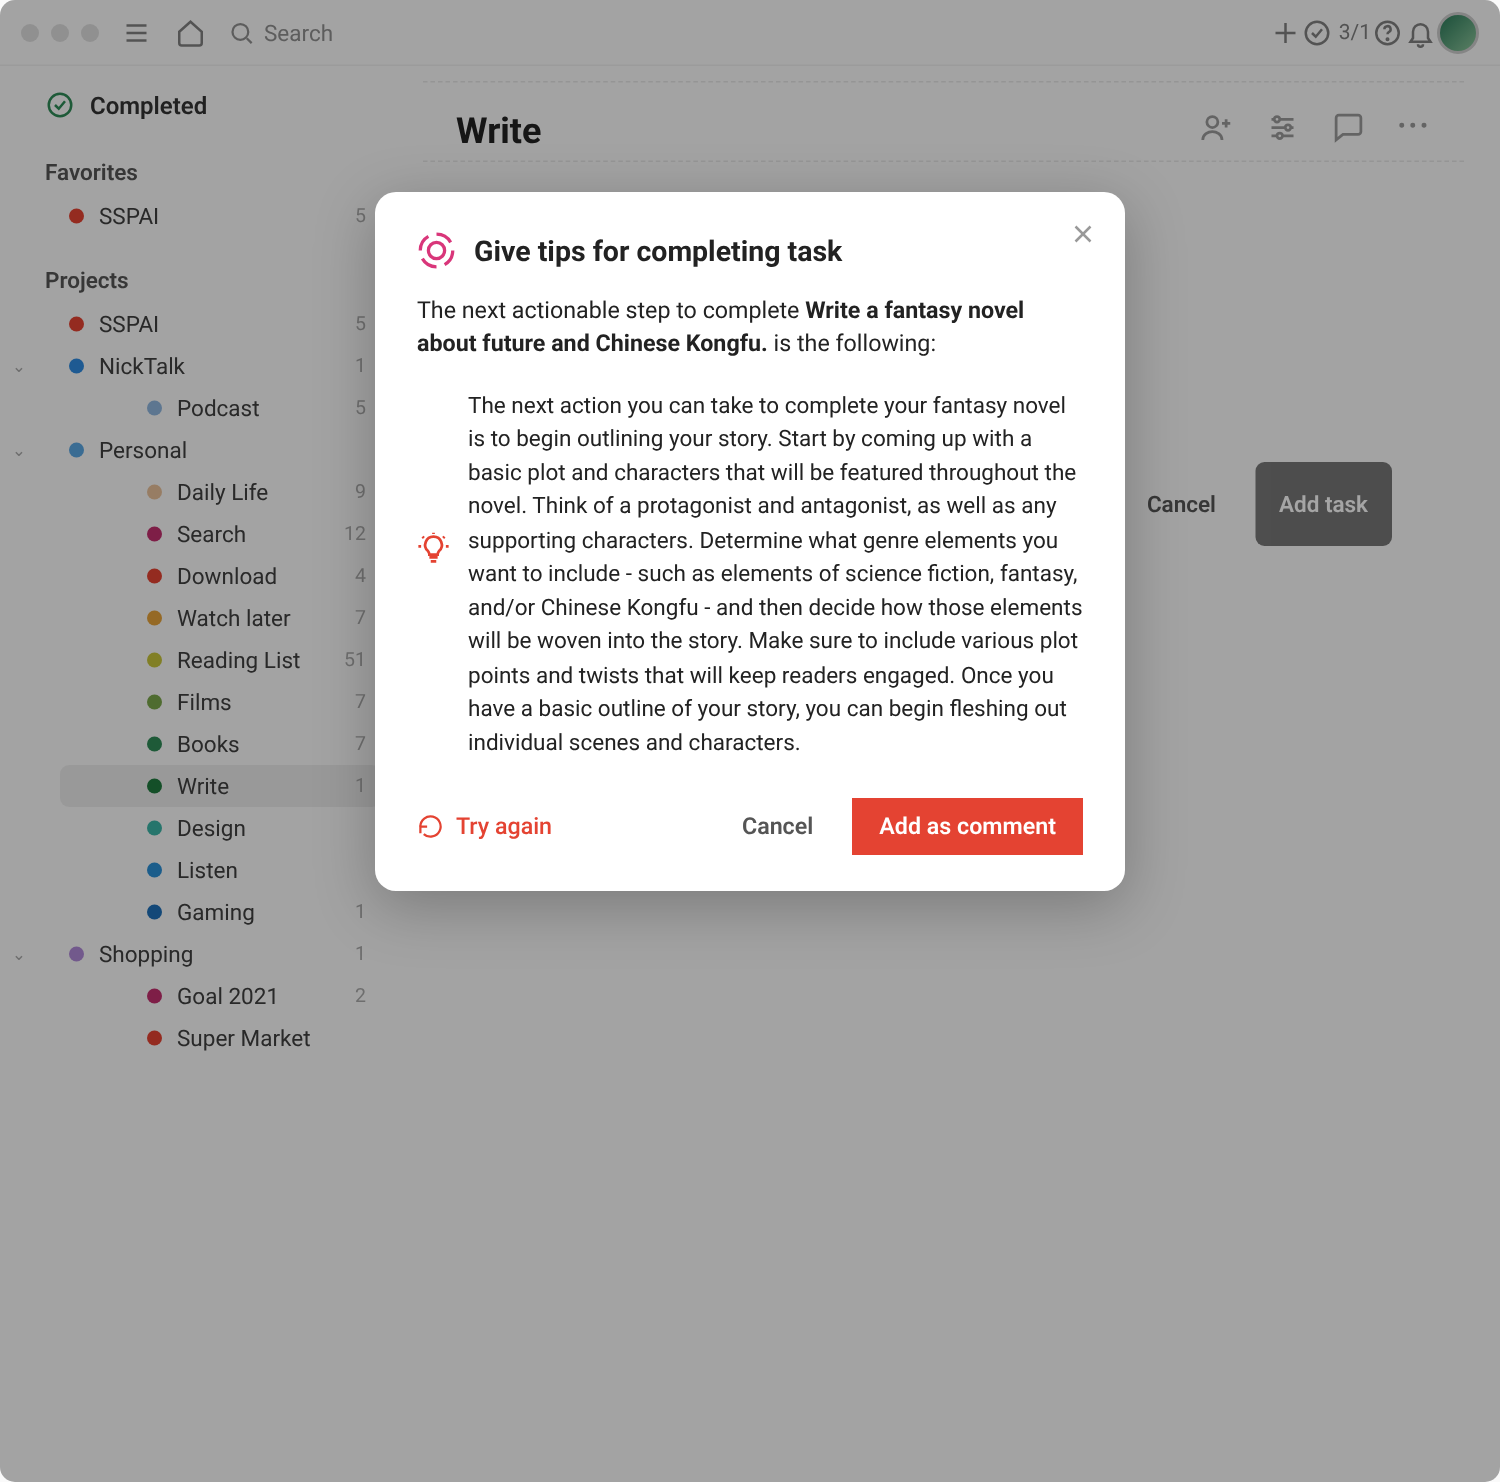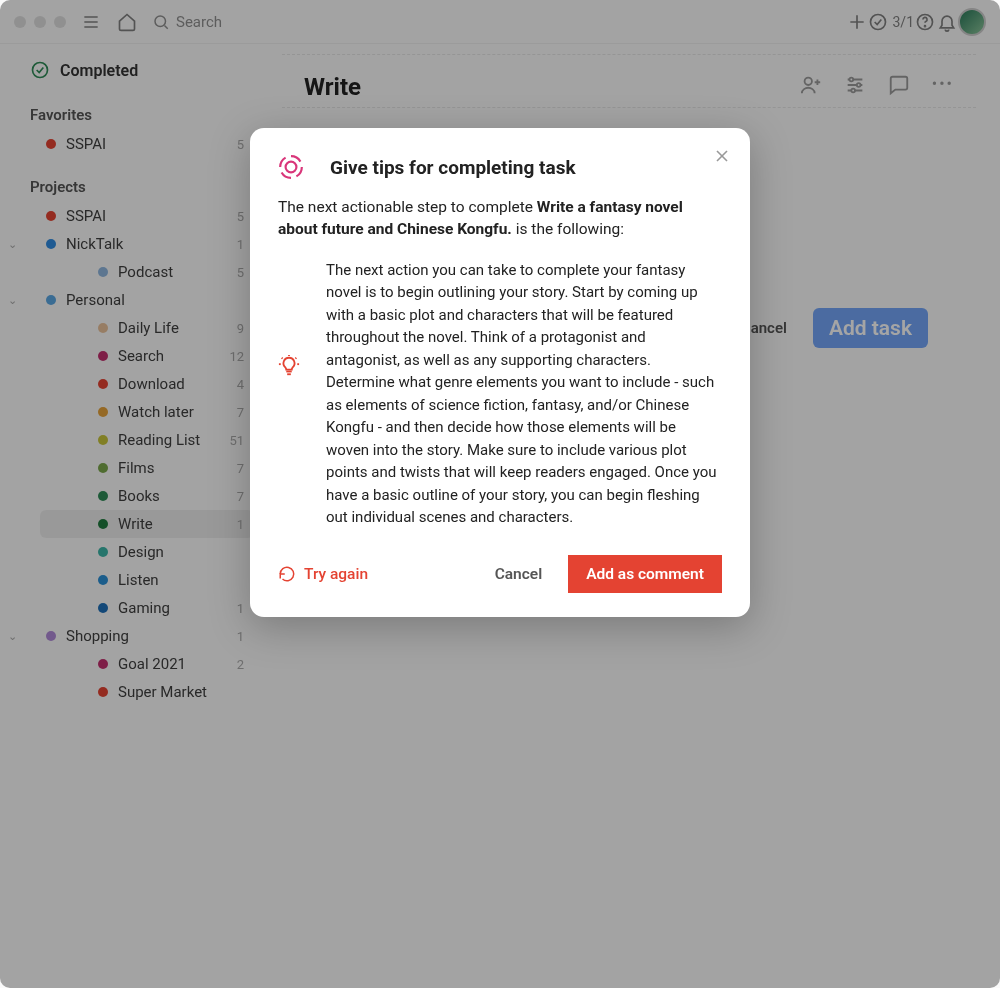--- a/index.html
+++ b/index.html
@@ -25,31 +25,31 @@
 .chev { position:absolute; left:8px; color:#aaa; font-size:11px; }
 .bullet { width:10px; height:10px; border-radius:50%; flex:0 0 10px; }
 .project-row .cnt { margin-left:auto; font-size:13px; color:#aaa; }
 .main { flex:1; padding:10px 24px; position:relative; }
 .main-hdr { display:flex; align-items:center; padding:18px 22px 6px; border-bottom:1px dashed #e5e5e5; border-top:1px dashed #e5e5e5; }
 .main-title { font-size:24px; font-weight:700; color:#222; }
 .main-hdr-right { margin-left:auto; display:flex; gap:22px; color:#9a9a9a; }
 .main-hdr-right svg { width:22px; height:22px; }
 .task-area { margin-top:200px; display:flex; justify-content:flex-end; gap:12px; padding-right:48px; }
 .btn-cancel-bg { background:transparent; border:none; color:#555; font-size:15px; font-weight:600; padding:8px 14px; }
-.btn-add-task { background:#3b82f6; color:#fff; border:none; border-radius:6px; font-size:21px; font-weight:600; padding:8px 16px; opacity:.7; }
+.btn-add-task { background:#404040; color:#fff; border:none; border-radius:6px; font-size:15px; font-weight:600; padding:19px 16px; opacity:.7; }
 .overlay { position:absolute; inset:0; background:rgba(0,0,0,.35); display:flex; align-items:flex-start; justify-content:center; padding-top:128px; }
 .modal { width:500px; background:#fff; border-radius:14px; box-shadow:0 10px 40px rgba(0,0,0,.25); padding:26px 28px 24px; position:relative; }
-.modal-head { display:flex; align-items:center; gap:26px; margin-bottom:16px; }
+.modal-head { display:flex; align-items:center; gap:12px; margin-bottom:16px; }
 .modal-head svg.ai { width:26px; height:26px; }
 .modal-title { font-size:19px; font-weight:700; color:#222; }
 .modal-close { position:absolute; top:18px; right:18px; color:#999; }
 .modal-close svg { width:20px; height:20px; }
 .modal-intro { font-size:15.5px; color:#222; line-height:1.45; margin-bottom:18px; }
 .modal-intro b { font-weight:700; }
-.tip-row { display:flex; gap:26px; }
+.tip-row { display:flex; gap:12px; }
 .tip-row svg { width:22px; height:22px; color:#e44332; flex:0 0 22px; margin-top:96px; }
 .tip-text { font-size:15px; color:#222; line-height:1.5; }
 .modal-foot { display:flex; align-items:center; margin-top:26px; gap:14px; }
 .try-again { display:flex; align-items:center; gap:8px; color:#e44332; font-size:15.5px; font-weight:500; }
 .try-again svg { width:18px; height:18px; }
 .modal-foot .spacer { flex:1; }
 .btn-cancel { background:transparent; border:none; color:#555; font-size:15.5px; font-weight:600; padding:8px 12px; }
 .btn-primary { background:#e44332; color:#fff; border:none; border-radius:0; font-size:15.5px; font-weight:600; padding:10px 18px; }
 .dots { letter-spacing:2px; }
 </style>

